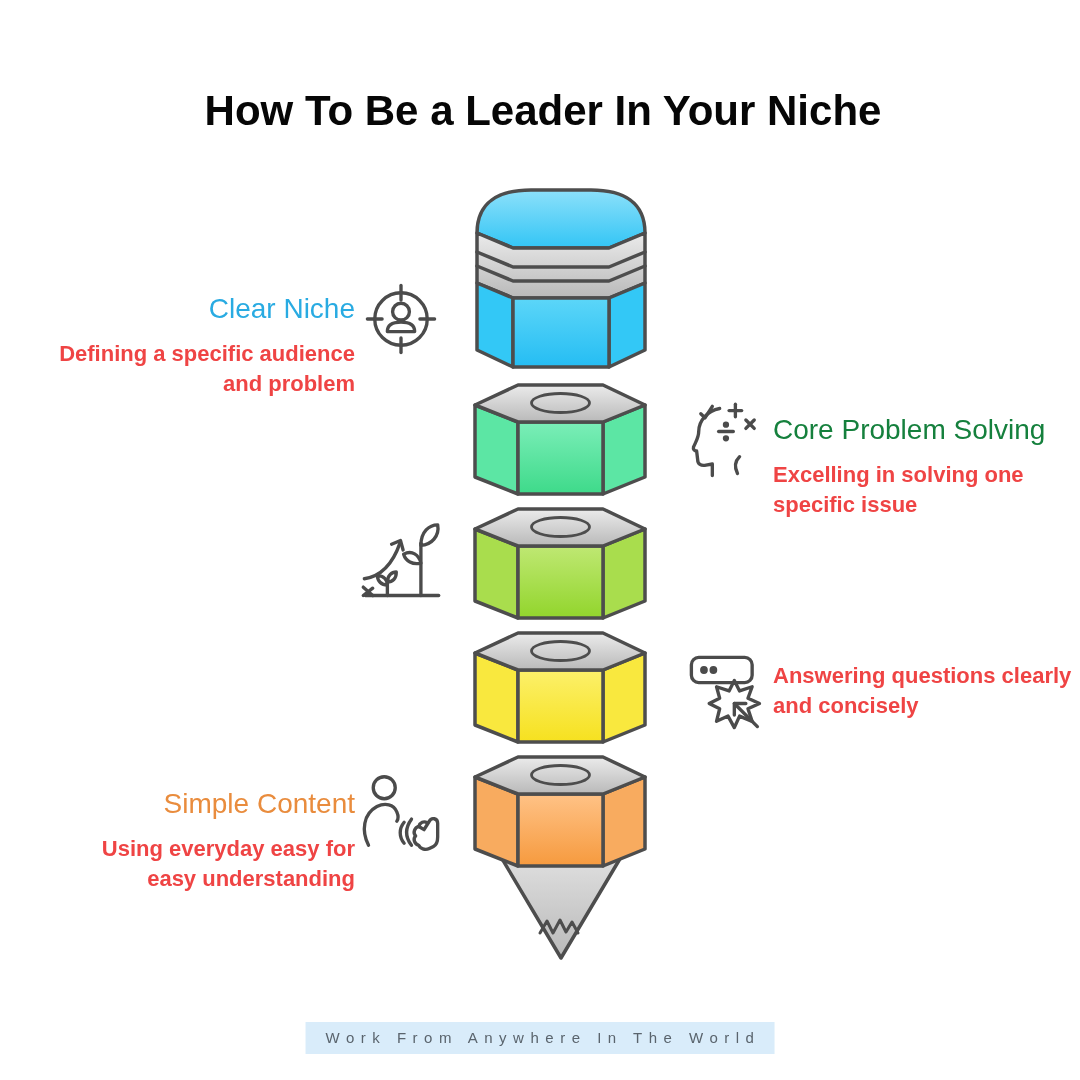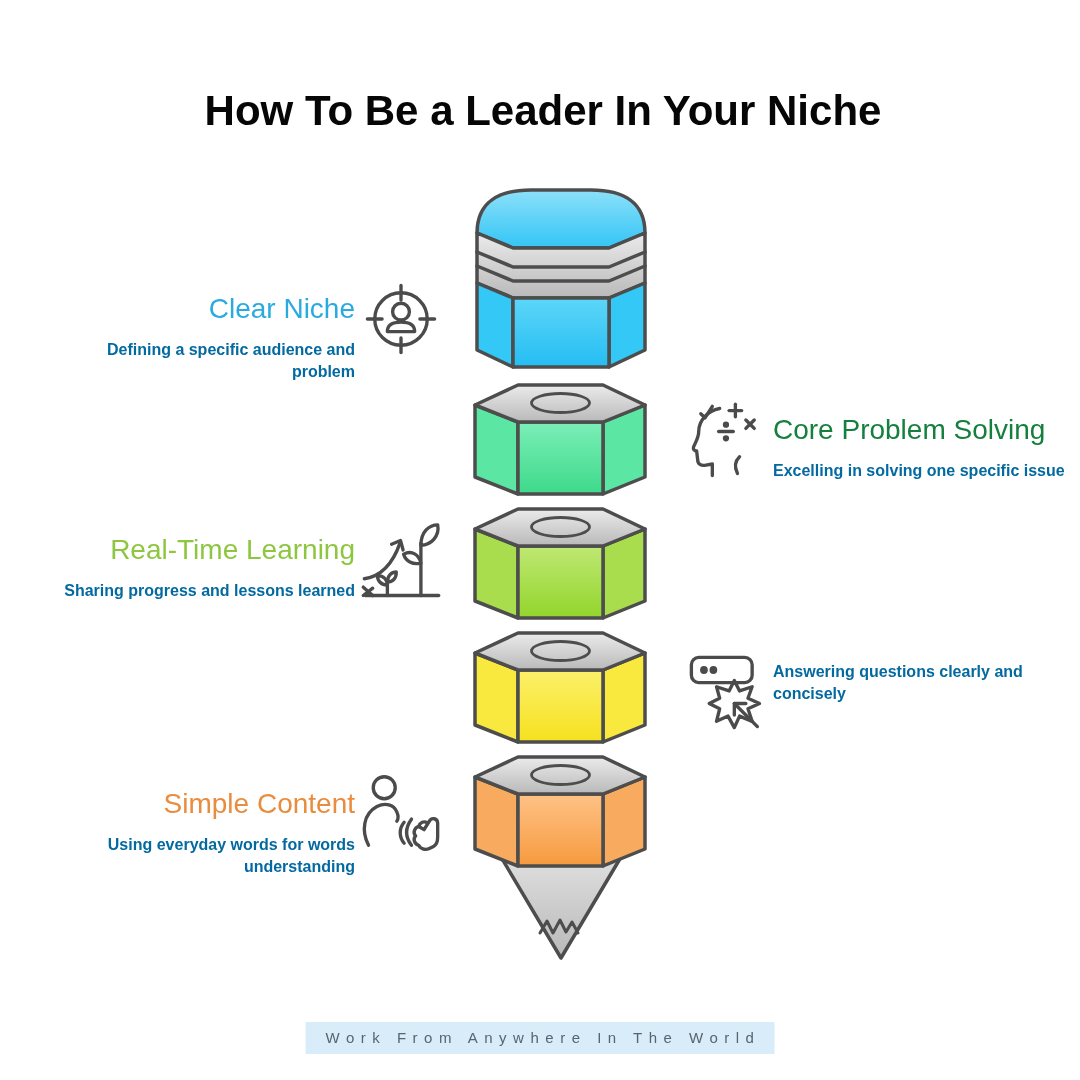--- a/index.html
+++ b/index.html
@@ -11,21 +11,21 @@
     position:absolute; top:84px; left:0; width:100%;
     text-align:center; font-size:42px; font-weight:bold; color:#060606;
     letter-spacing:0px; margin:3px;
   }
   .pencil-svg { position:absolute; left:436px; top:180px; }
   .step { position:absolute; display:flex; gap:4px; }
   .step .txt { display:flex; flex-direction:column; }
   .step.left  .txt { align-items:flex-end; text-align:right; width:302px; }
   .step.right .txt { align-items:flex-start; text-align:left; width:306px; }
   .step h2 { font-size:28px; font-weight:400; margin:15px 0 0 0; line-height:34px; }
-  .step p  { font-size:16px; font-weight:bold; color:#0369a1; margin:13px 0 0 0; line-height:1.38; }
+  .step p  { font-size:22px; font-weight:bold; color:#ef4444; margin:13px 0 0 0; line-height:1.38; }
   .icon-box { width:84px; flex:0 0 84px; }
   .icon-box svg { display:block; }
   #step-1 { top:277px; right:637px; }
   #step-2 { top:398px; left:685px; }
   #step-3 { top:518px; right:637px; }
   #step-4 { top:648px; left:685px; }
   #step-5 { top:772px; right:637px; }
   .footer-badge {
     position:absolute; top:1022px; left:50%; transform:translateX(-50%);
     padding:7px 14px 8px 20px; font-size:15px; letter-spacing:6.5px;
@@ -167,24 +167,20 @@
         <circle cx="39" cy="38.5" r="1.4" fill="#4b4b4b"></circle>
       </svg>
     </div>
     <div class="txt">
       <h2 style="color: #15803d;">Core Problem Solving</h2>
       <p>Excelling in solving one specific issue</p>
     </div>
   </div>
 
   <div class="step left" id="step-3">
-    <div class="txt">
-      <h2 style="color: rgb(141, 198, 63);">Real-Time Learning</h2>
-      <p>Sharing progress and lessons learned</p>
-    </div>
     <div class="icon-box">
       <svg width="84" height="88" viewBox="0 0 80 84" class="ico">
         <line x1="6" y1="74" x2="76" y2="74"></line>
         <path d="M4,66 L13,74 M13,67 L4,74"></path>
         <path d="M27,74 L27,61"></path>
         <path d="M27,64 C21,64 17.5,60 17.5,55 C23.5,55 27,59 27,64 Z"></path>
         <path d="M27,61 C27,55 31,51.5 35.5,51.5 C35.5,58 32,61 27,61 Z"></path>
         <line x1="59" y1="74" x2="59" y2="24"></line>
         <path d="M59,26 C59,13 67,6.5 75,6.5 C77,17 69,26 59,26 Z"></path>
         <path d="M59,43 C51,45 44.5,41 42.5,34.5 C50.5,30.5 57,35 59,43 Z"></path>
@@ -206,21 +202,21 @@
       </svg>
     </div>
     <div class="txt">
       <p>Answering questions clearly and concisely</p>
     </div>
   </div>
 
   <div class="step left" id="step-5">
     <div class="txt">
       <h2 style="color: rgb(233, 140, 61);">Simple Content</h2>
-      <p>Using everyday words for words understanding</p>
+      <p>Using everyday easy for easy understanding</p>
     </div>
     <div class="icon-box">
       <svg width="84" height="88" viewBox="0 0 80 84" class="ico">
         <circle cx="24" cy="15" r="10.5"></circle>
         <path d="M9,70 C2,56 4,40 17,33 C25,29 33,31 36,38 C37.5,41.5 37.5,45 36,47"></path>
         <path d="M43,48 C38,54 38,62 43,68"></path>
         <path d="M50,45 C44,53 44,62 50,70"></path>
         <path d="M57,52 C53,53 51,58 54,61 C51,64 53,69 57,70 C58,73 63,75 67,73 L71,71 C74,69.5 75,66 75,62 L75,49 C75,44 69,43 67,47 L62,55 Z"></path>
         <path d="M57,52 C58,48 62,46.5 65,48.5"></path>
       </svg>

